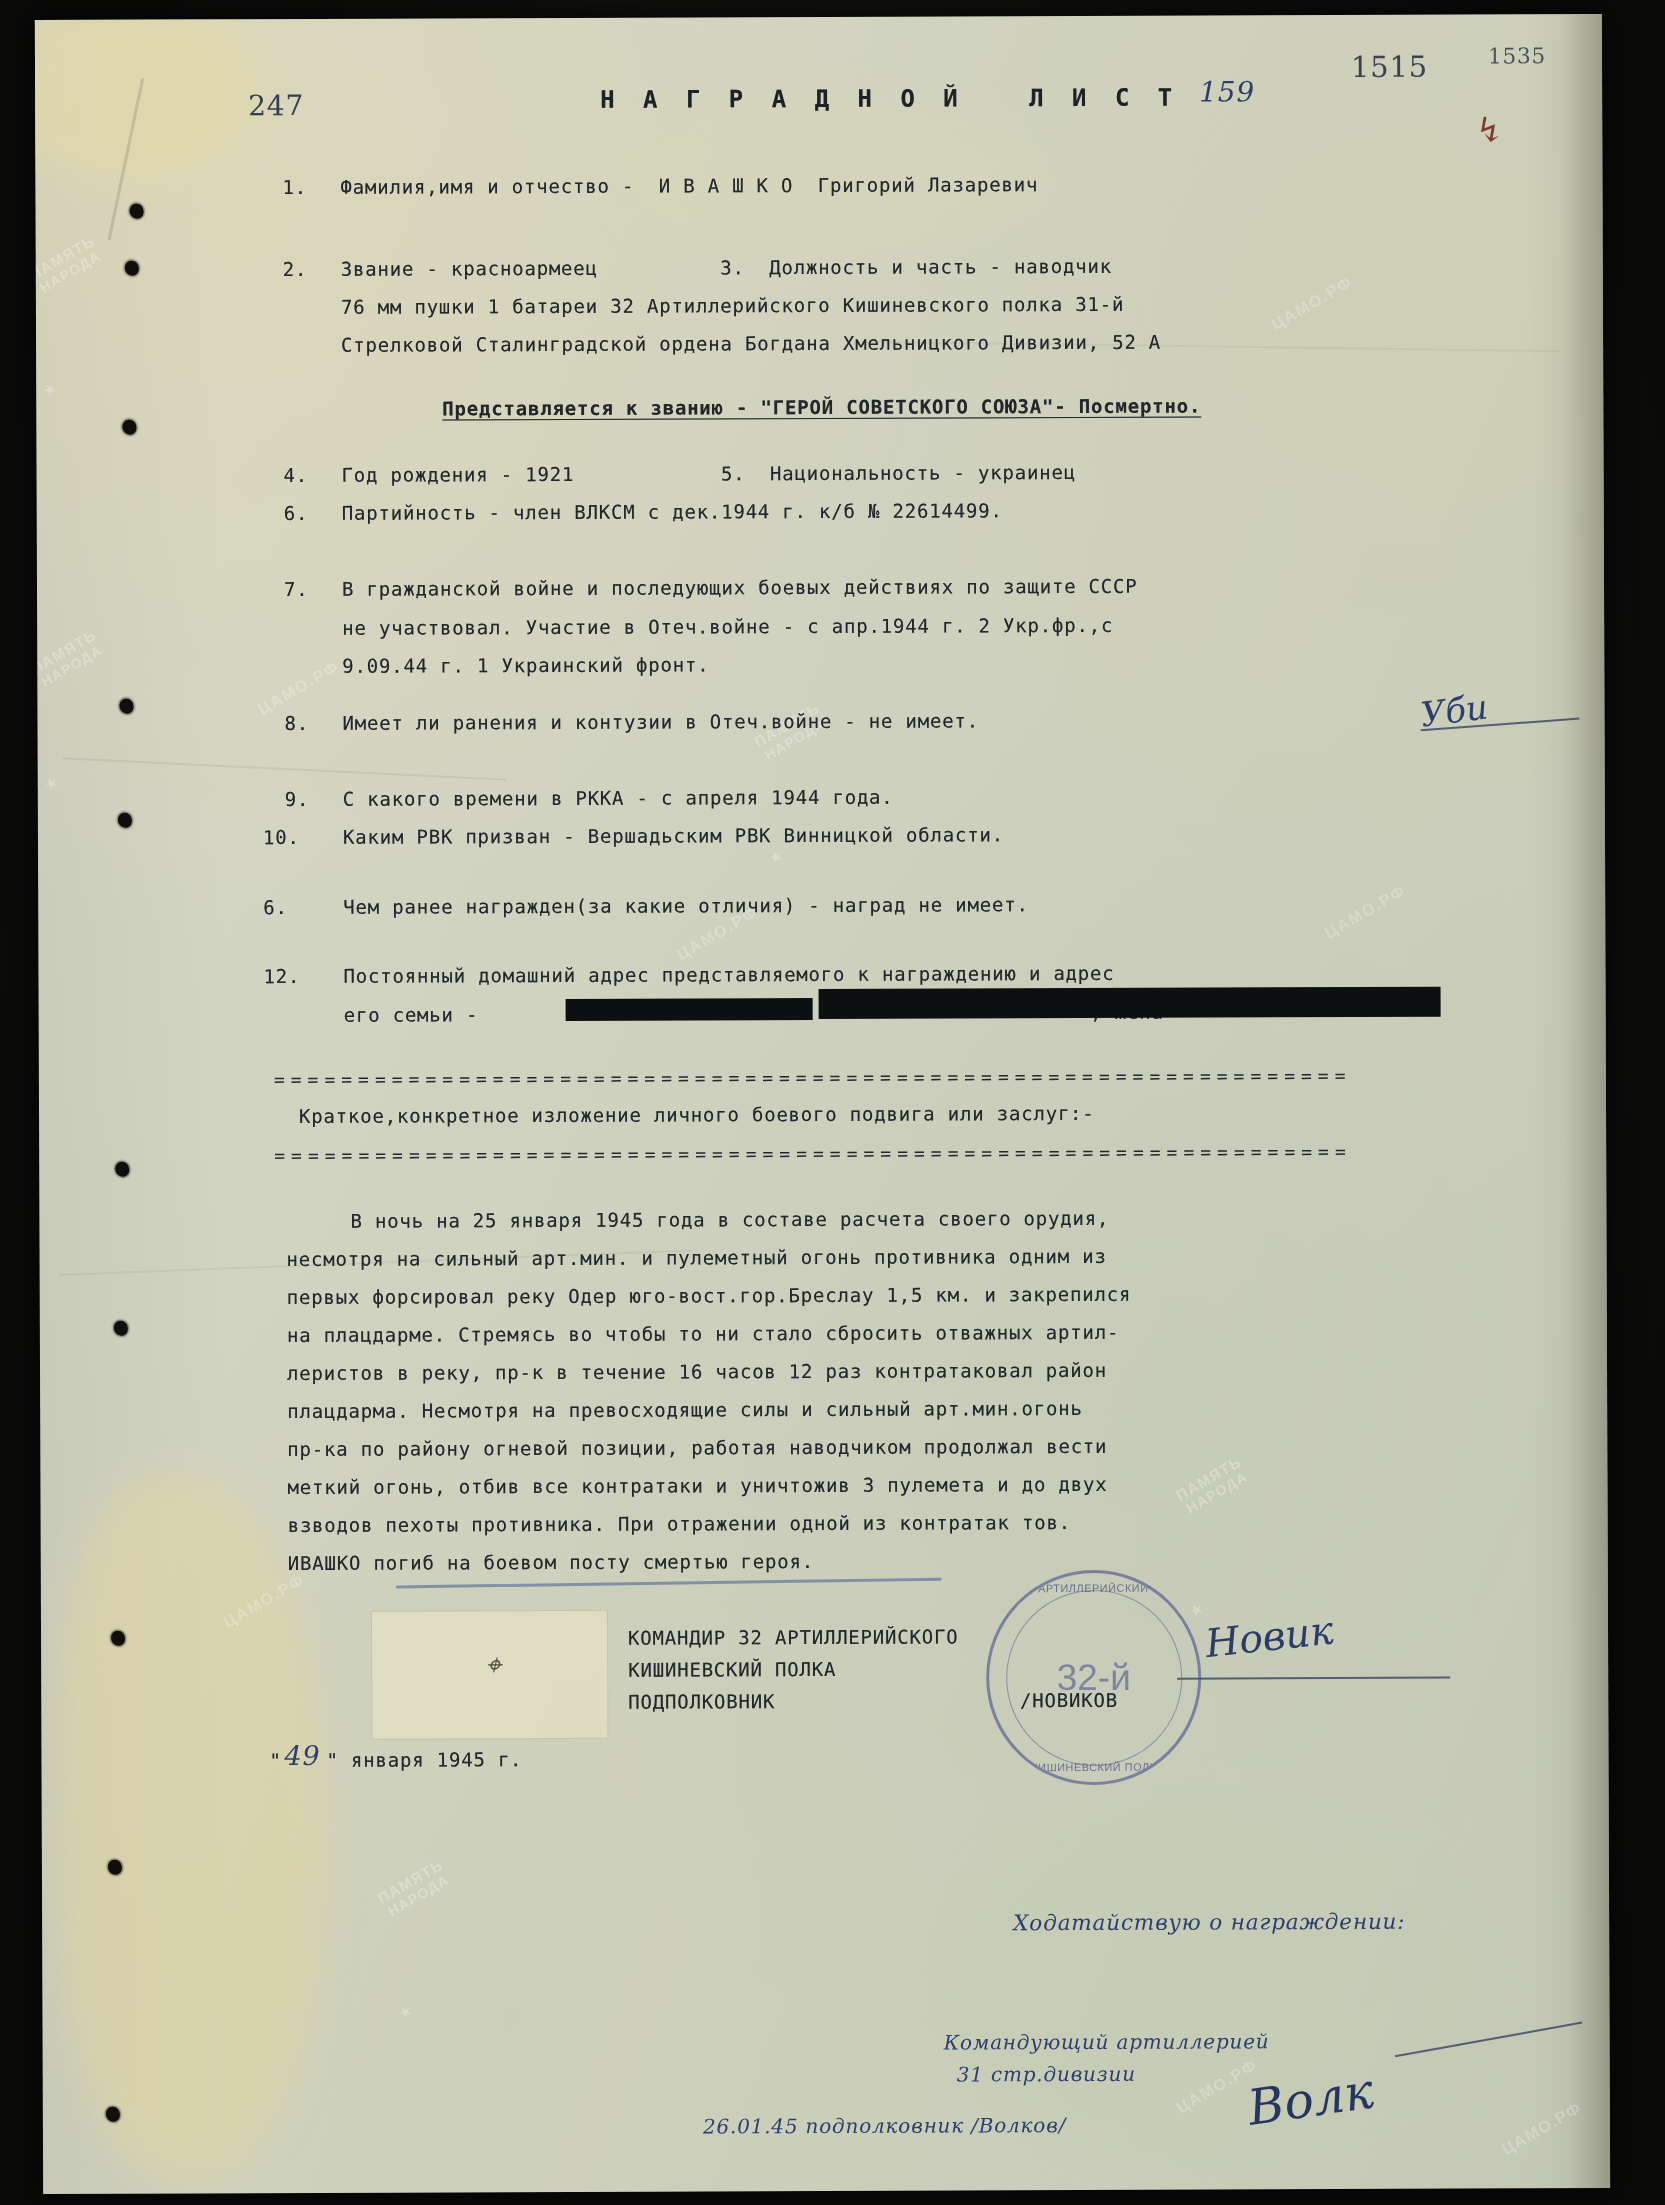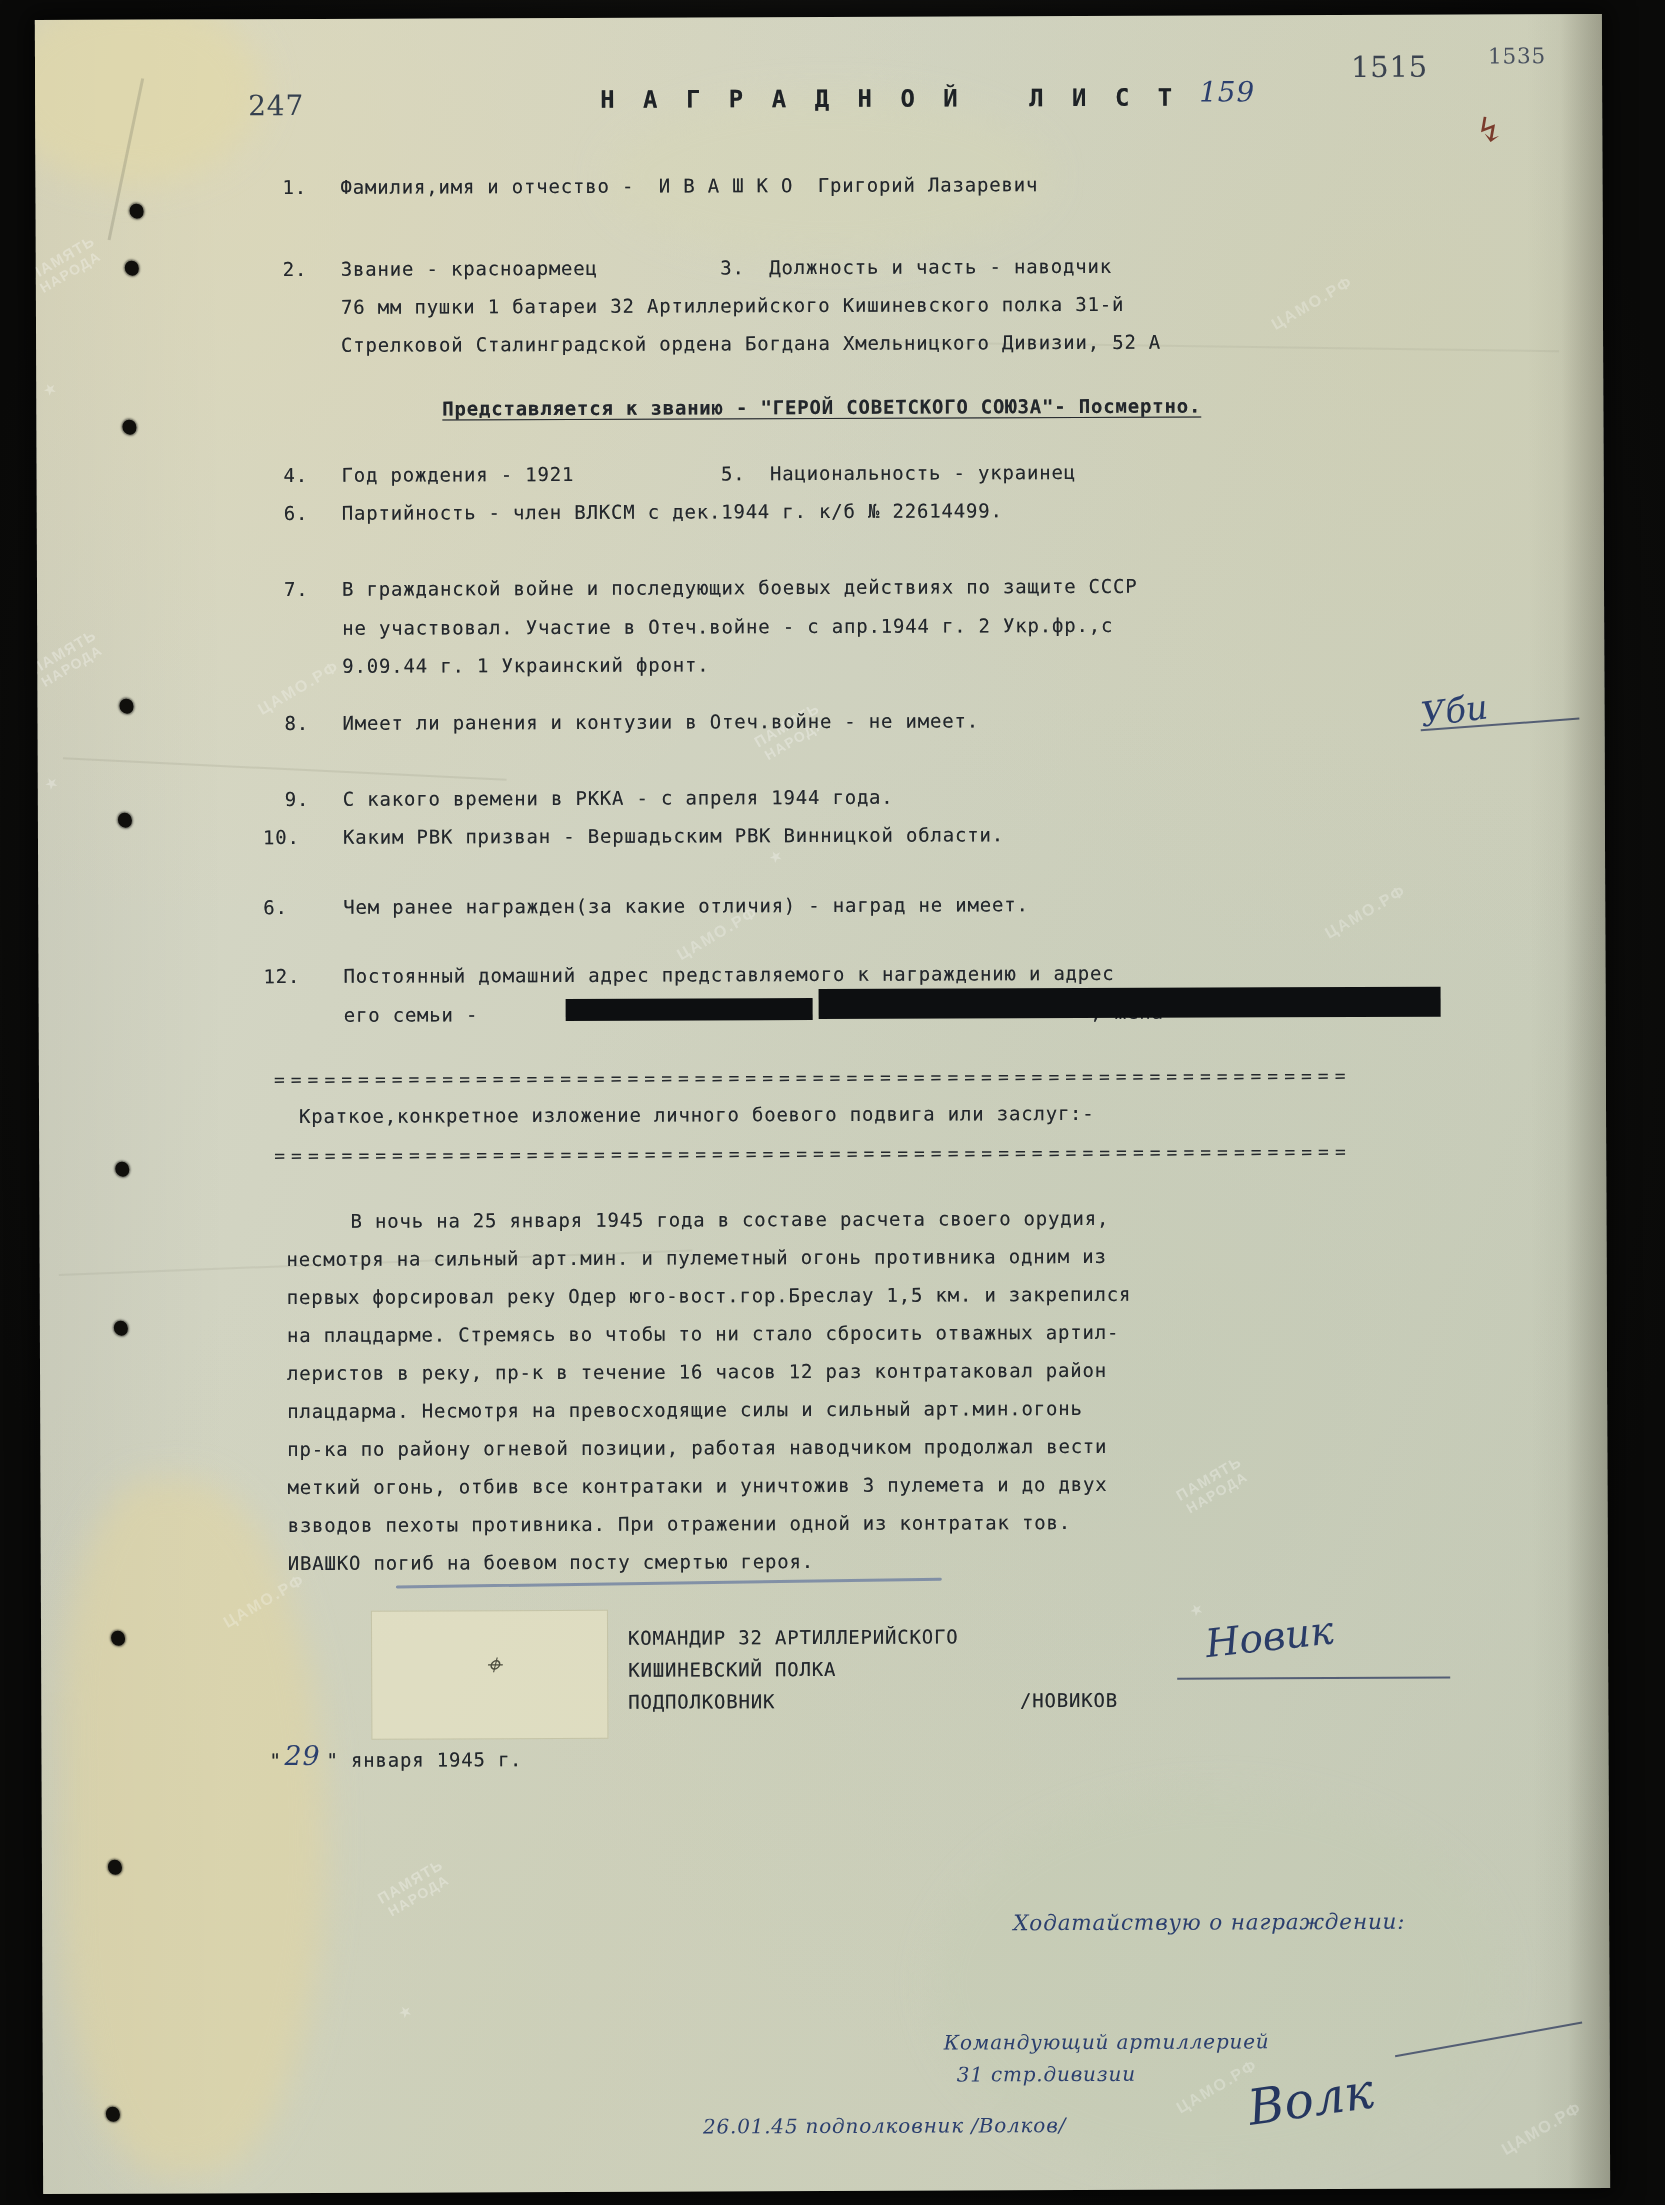--- a/index.html
+++ b/index.html
@@ -347,21 +347,21 @@
       <div class="ln" style="left:247px;top:1421px;">пр-ка по району огневой позиции, работая наводчиком продолжал вести</div>
       <div class="ln" style="left:247px;top:1459px;">меткий огонь, отбив все контратаки и уничтожив 3 пулемета и до двух</div>
       <div class="ln" style="left:247px;top:1497px;">взводов пехоты противника. При отражении одной из контратак тов.</div>
       <div class="ln" style="left:247px;top:1535px;">ИВАШКО погиб на боевом посту смертью героя.</div>
 
       <div class="ln" style="left:587px;top:1611px;">КОМАНДИР 32 АРТИЛЛЕРИЙСКОГО</div>
       <div class="ln" style="left:587px;top:1643px;">КИШИНЕВСКИЙ ПОЛКА</div>
       <div class="ln" style="left:587px;top:1675px;">ПОДПОЛКОВНИК                    /НОВИКОВ</div>
 
       <div class="ln" style="left:228px;top:1732px;">"</div>
-      <div class="hand" style="left:243px;top:1721px;font-size:27px;">29</div>
+      <div class="hand" style="left:243px;top:1721px;font-size:27px;">49</div>
       <div class="ln" style="left:285px;top:1732px;">" января 1945 г.</div>
 
       <div class="hand" style="left:971px;top:1894px;font-size:21.6px;">Ходатайствую о награждении:</div>
       <div class="hand" style="left:901px;top:2014px;font-size:20px;">Командующий артиллерией</div>
       <div class="hand" style="left:914px;top:2046px;font-size:20px;">31 стр.дивизии</div>
       <div class="hand" style="left:660px;top:2097px;font-size:20px;">26.01.45 подполковник /Волков/</div>
     </div>
 
     <div class="redact" style="left:527px;top:981px;width:247px;height:21.6px;"></div>
     <div class="redact" style="left:780px;top:972px;width:622px;height:30px;"></div>
@@ -371,20 +371,26 @@
     <div class="sigline" style="left:1136px;top:1662px;width:273px;"></div>
 
     <div class="patch" style="left:330px;top:1592px;width:235px;height:127px;"></div>
     <div class="hand" style="left:444px;top:1630px;font-size:28px;color:#4a4a3c;">⌖</div>
 
     <div class="hand" style="left:1383px;top:676px;font-size:34px;transform:rotate(-7deg);">Уби</div>
     <div class="sigline" style="left:1383px;top:709px;width:159px;transform:rotate(-4deg);"></div>
 
     <div class="hand" style="left:1164px;top:1599px;font-size:39px;transform:rotate(-6deg);color:#2a3c67;">Новик</div>
 
+    <div class="stamp" style="left:945px;top:1554px;width:209px;height:209px;">
+      <div class="inner"></div>
+      <div class="arc" style="top:9px;">АРТИЛЛЕРИЙСКИЙ</div>
+      <div class="arc" style="bottom:9px;">КИШИНЕВСКИЙ ПОЛК</div>
+      <div class="core">32-й</div>
+    </div>
 
 
     <div class="hand" style="left:1205px;top:2056px;font-size:49px;transform:rotate(-8deg);color:#25365f;">Волк</div>
     <div class="sigline" style="left:1351px;top:2024px;width:190px;transform:rotate(-10deg);"></div>
 
   </div>
 
   <div class="camo" style="left:1497px;top:2119px;">ЦАМО.РФ</div>
 </div>
 

